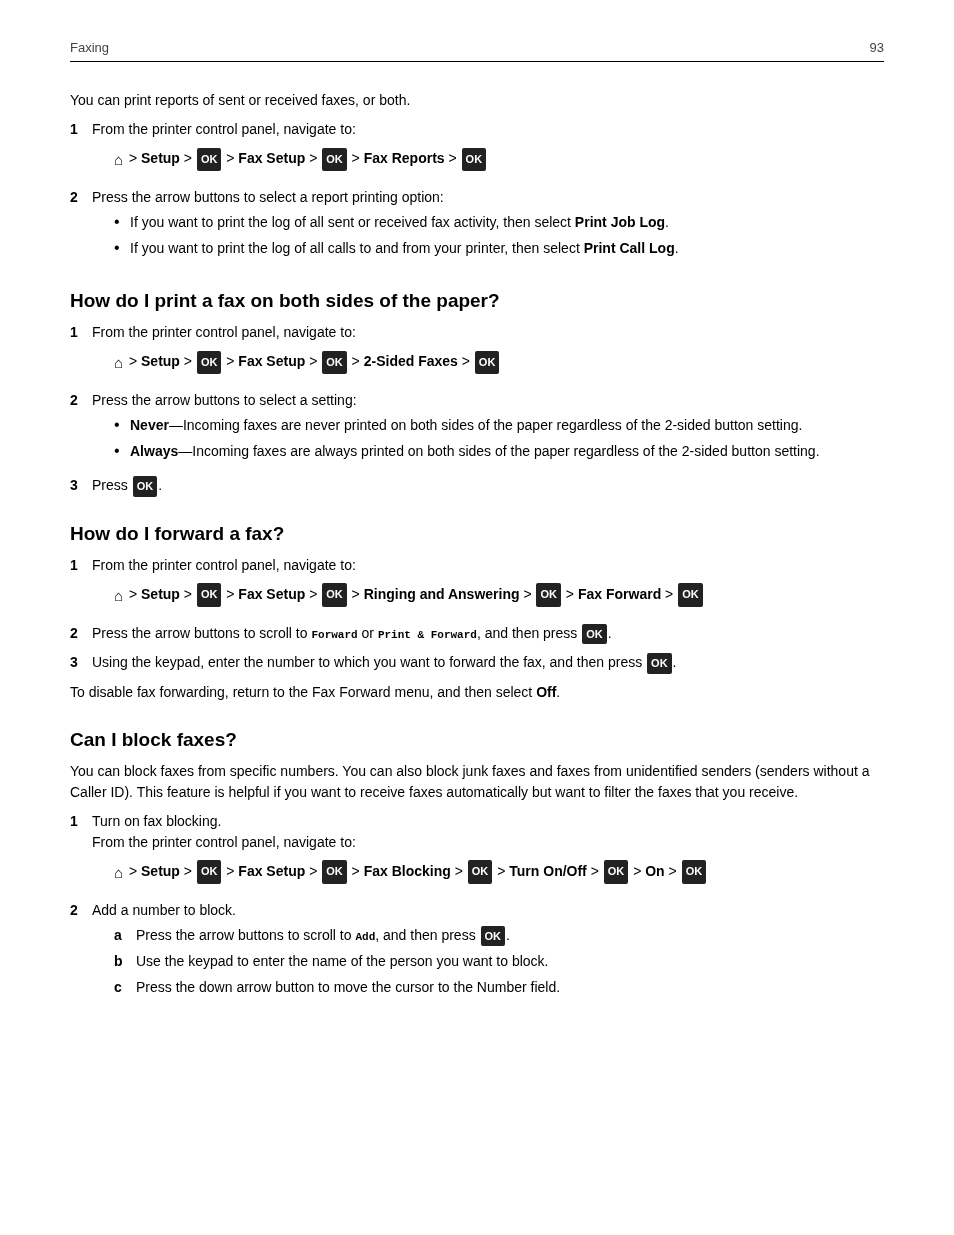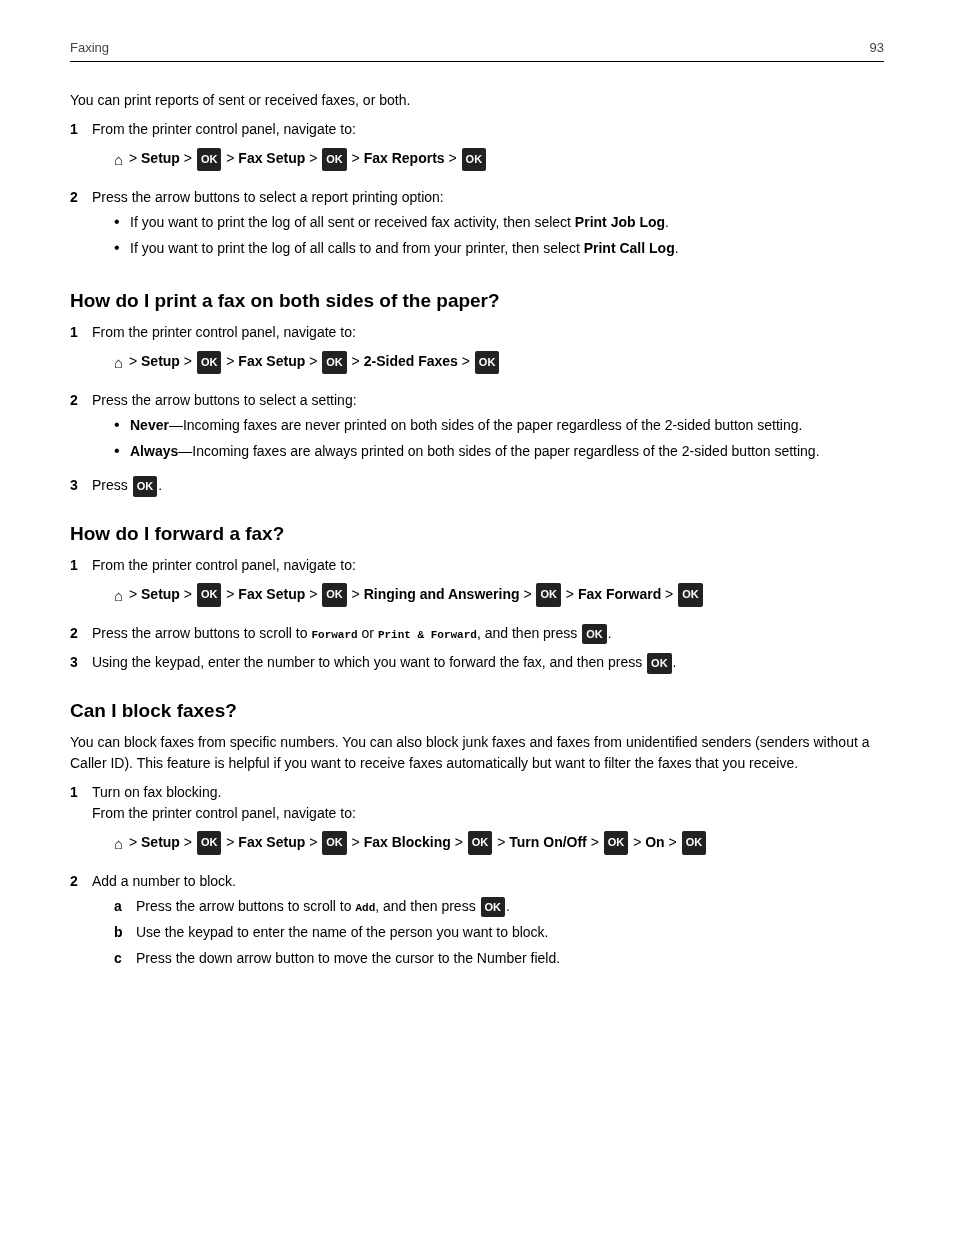--- a/index.html
+++ b/index.html
@@ -268,20 +268,21 @@
           <span>Press the arrow buttons to scroll to <code>Forward</code> or <code>Print &amp; Forward</code>, and then press </span><span class="ok-btn">OK</span><span>.</span>
         </span>
       </li>
       <li class="step-item">
         <span class="step-num">3</span>
         <span class="step-content">
           <span>Using the keypad, enter the number to which you want to forward the fax, and then press </span><span class="ok-btn">OK</span><span>.</span>
         </span>
       </li>
     </ol>
+    <p>To disable fax forwarding, return to the Fax Forward menu, and then select <b>Off</b>.</p>
   </div>
 
   <div class="section">
     <h2>Can I block faxes?</h2>
     <p>You can block faxes from specific numbers. You can also block junk faxes and faxes from unidentified senders (senders without a Caller ID). This feature is helpful if you want to receive faxes automatically but want to filter the faxes that you receive.</p>
     <ol class="step-list">
       <li class="step-item">
         <span class="step-num">1</span>
         <span class="step-content">
           <span>Turn on fax blocking.</span><br>

